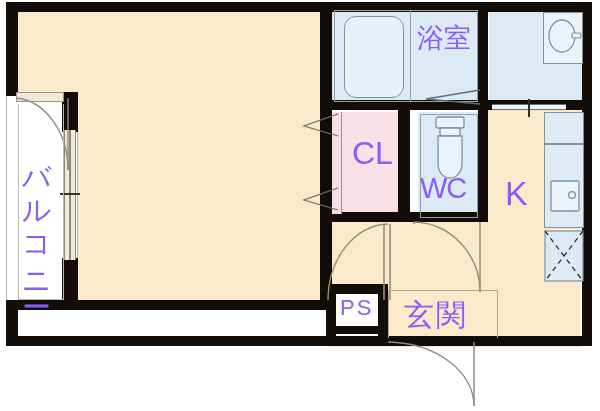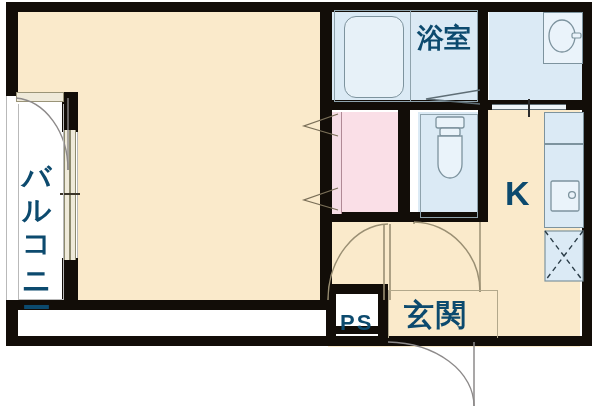--- a/index.html
+++ b/index.html
@@ -6,21 +6,21 @@
   body{font-family:"Liberation Sans","DejaVu Sans",sans-serif;}
   #plan{position:relative;width:600px;height:411px;background:#ffffff;overflow:hidden;}
   .abs{position:absolute;box-sizing:border-box;}
   
   .room{background:#faeacb;}
   .wet{background:#dbeaf5;}
   .closet{background:#fadfe7;}
   .white{background:#ffffff;}
   
   .wall{background:#120d08;}
-  .lbl{position:absolute;color:#0c4a6e;font-weight:700;line-height:1;white-space:pre;}
+  .lbl{position:absolute;color:#8b5cf6;font-weight:400;line-height:1;white-space:pre;}
   .jp{font-family:"DejaVu Sans",sans-serif;}
   .vtext{writing-mode:vertical-rl;text-orientation:upright;}
   .fixt{position:absolute;box-sizing:border-box;border:1.4px solid #7d939e;background:#dbeaf5;}
   .fixtw{position:absolute;box-sizing:border-box;border:1.4px solid #7d939e;background:#eaf3fa;}
   svg{display:block;overflow:visible;}
 </style>
 </head>
 <body>
 
 <div id="plan">
@@ -147,21 +147,23 @@
     <path d="M2 2 A 88 64 0 0 1 88 66" fill="none" stroke="#8d8a8a" stroke-width="1.4"></path>
     <path d="M88 2 L88 66" stroke="#8d8a8a" stroke-width="1.5" fill="none"></path>
   </svg>
 
 
   <div class="lbl jp vtext" style="left:22px;top:144px;font-size:29px;letter-spacing:4px;">バルコニー</div>
 
   <div class="lbl jp" style="left:417px;top:20px;font-size:27px;line-height:1.35;width:34px;text-align:center;">浴室</div>
 
 
+  <div class="lbl" style="left:420px;top:174px;font-size:29px;letter-spacing:-1px;">WC</div>
 
+  <div class="lbl" style="left:352px;top:133px;font-size:32px;line-height:1.3;">CL</div>
 
   <div class="lbl" style="left:505px;top:176px;font-size:34px;">K</div>
 
-  <div class="lbl" style="left:340px;top:312px;font-size:22px;letter-spacing:2px;">PS</div>
+  <div class="lbl" style="left:340px;top:297px;font-size:22px;letter-spacing:2px;">PS</div>
 
   <div class="lbl jp" style="left:404px;top:300px;font-size:30px;letter-spacing:2px;">玄関</div>
 
 </div>
 
 </body></html>

